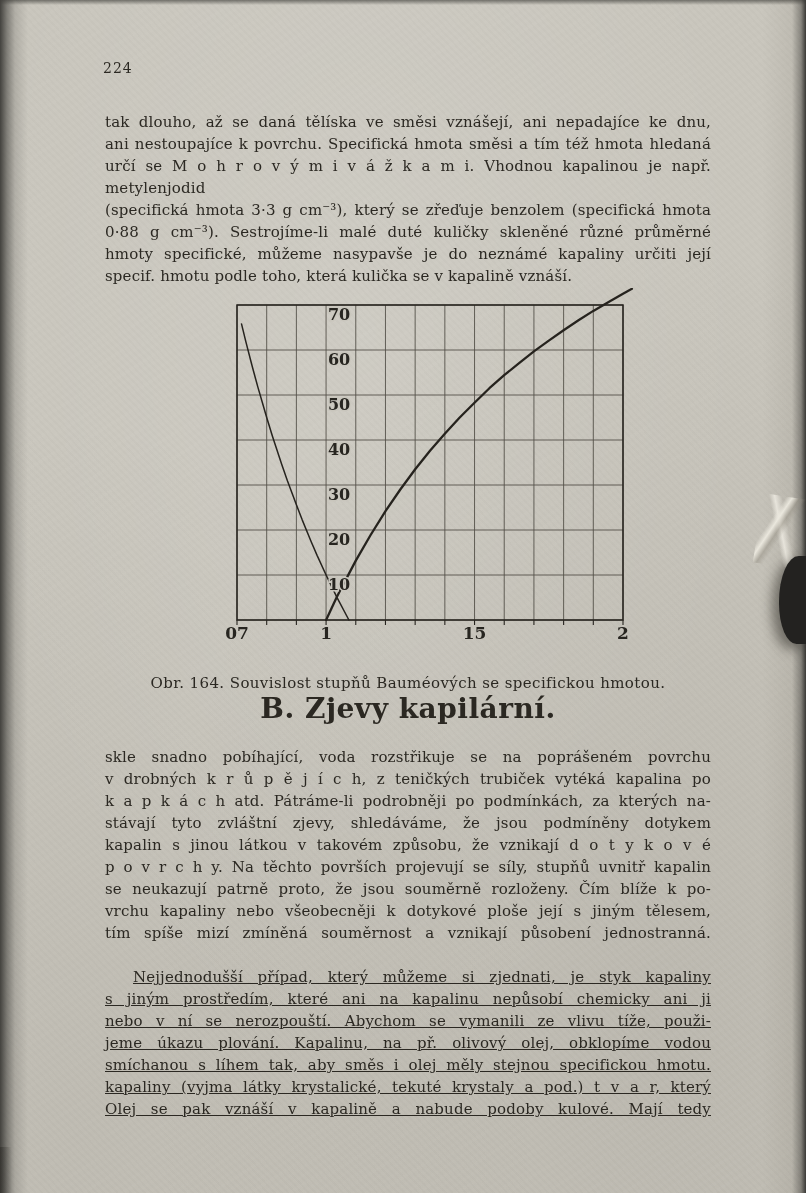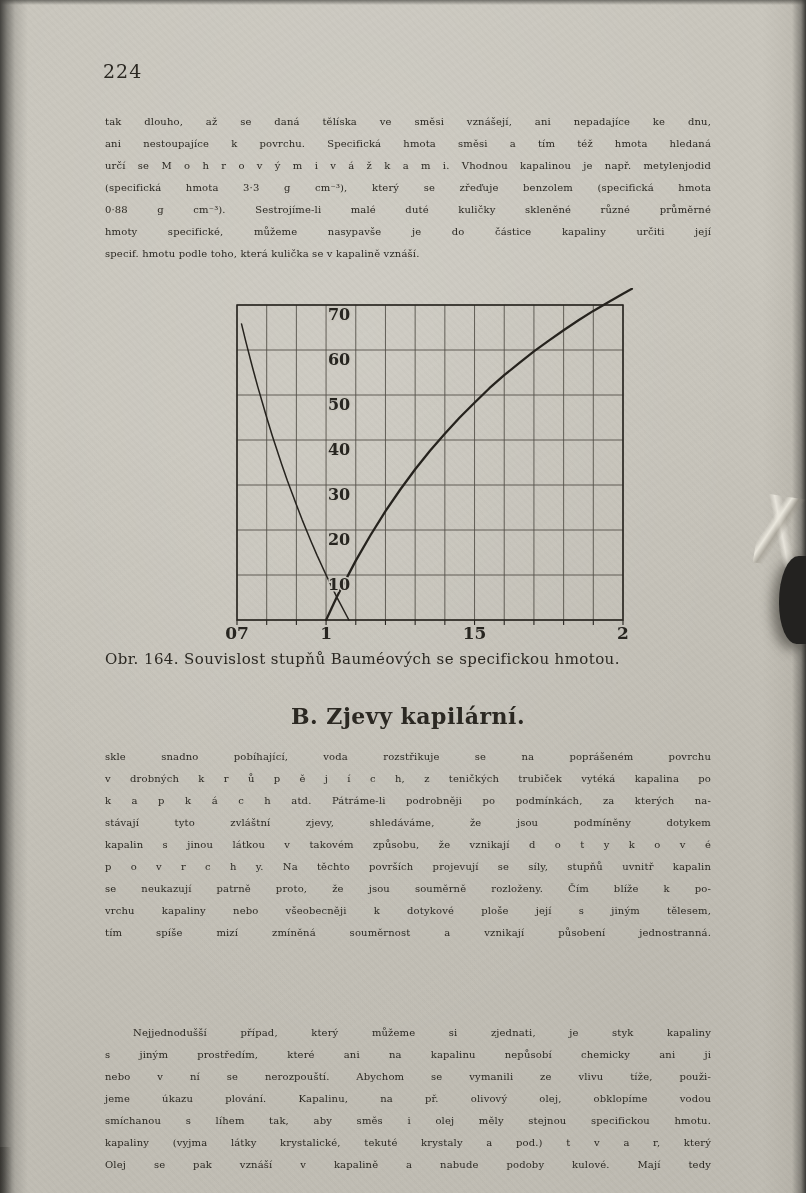--- a/index.html
+++ b/index.html
@@ -18,44 +18,44 @@
     color:#2b2822;
   }
   .grain{
     position:absolute;inset:0;pointer-events:none;
     background:
       repeating-linear-gradient(47deg, rgba(0,0,0,0.015) 0 2px, transparent 2px 5px),
       repeating-linear-gradient(-33deg, rgba(255,255,255,0.02) 0 3px, transparent 3px 7px);
   }
   .page-number{
     position:absolute;left:103px;top:60px;
-    font-size:19px;letter-spacing:1px;
+    font-size:14px;letter-spacing:1px;
   }
   .body-text{
     position:absolute;left:105px;width:606px;
-    font-size:10px;line-height:22px;letter-spacing:0.15px;
+    font-size:15px;line-height:22px;letter-spacing:0.15px;
   }
   .tline{
     text-align:justify;text-align-last:justify;
     white-space:normal;
   }
   .tline.nj{text-align-last:left;}
   .tline.indent{text-indent:28px;}
   .lead{font-weight:bold;}
   #para1{top:111px;}
   #para2{top:746px;}
-  #para3{top:1022px;}
+  #para3{top:966px;text-decoration:underline;}
   .figure-wrap{position:absolute;left:195px;top:288px;width:450px;height:360px;}
   .figure-caption{
-    position:absolute;left:105px;top:650px;width:606px;
-    font-size:15px;letter-spacing:0.4px;
+    position:absolute;left:105px;top:674px;width:606px;
+    text-align:center;font-size:15px;letter-spacing:0.4px;
   }
   .section-heading{
     position:absolute;left:105px;top:692px;width:606px;
-    text-align:center;font-size:22px;font-weight:bold;letter-spacing:0.5px;margin-top:11px;
+    text-align:center;font-size:28px;font-weight:bold;letter-spacing:0.5px;
   }
   
   .edge-left{
     position:absolute;left:0;top:0;width:28px;height:100%;pointer-events:none;
     background:linear-gradient(90deg,#43423e 0,rgba(67,66,62,.55) 7px,rgba(67,66,62,.18) 15px,transparent 28px);
   }
   .edge-top{
     position:absolute;left:0;top:0;width:100%;height:5px;pointer-events:none;
     background:linear-gradient(180deg,rgba(40,40,36,.55),transparent);
   }
@@ -95,21 +95,21 @@
   <div class="grain"></div>
 
   <div class="page-number">224</div>
 
   <div id="para1" class="body-text">
       <div class="tline">tak dlouho, až se daná tělíska ve směsi vznášejí, ani nepadajíce ke dnu,</div>
       <div class="tline">ani nestoupajíce k povrchu. Specifická hmota směsi a tím též hmota hledaná</div>
       <div class="tline">určí se M o h r o v ý m i  v á ž k a m i. Vhodnou kapalinou je např. metylenjodid</div>
       <div class="tline">(specifická hmota 3·3 g cm⁻³), který se zřeďuje benzolem (specifická hmota</div>
       <div class="tline">0·88 g cm⁻³). Sestrojíme-li malé duté kuličky skleněné různé průměrné</div>
-      <div class="tline">hmoty specifické, můžeme nasypavše je do částice kapaliny určiti její</div>
+      <div class="tline">hmoty specifické, můžeme nasypavše je do neznámé kapaliny určiti její</div>
       <div class="tline nj">specif. hmotu podle toho, která kulička se v kapalině vznáší.</div>
     </div>
 
   <div class="figure-wrap">
     <svg id="chart-svg" width="450" height="360" viewBox="0 0 450 360">
         <line x1="42" y1="17" x2="42" y2="332" stroke="#55514a" stroke-width="0.9"></line>
         <line x1="42" y1="332" x2="42" y2="337" stroke="#26231e" stroke-width="1.1"></line>
         <line x1="71.69230769230768" y1="17" x2="71.69230769230768" y2="332" stroke="#55514a" stroke-width="0.9"></line>
         <line x1="71.69230769230768" y1="332" x2="71.69230769230768" y2="337" stroke="#26231e" stroke-width="1.1"></line>
         <line x1="101.38461538461536" y1="17" x2="101.38461538461536" y2="332" stroke="#55514a" stroke-width="0.9"></line>

